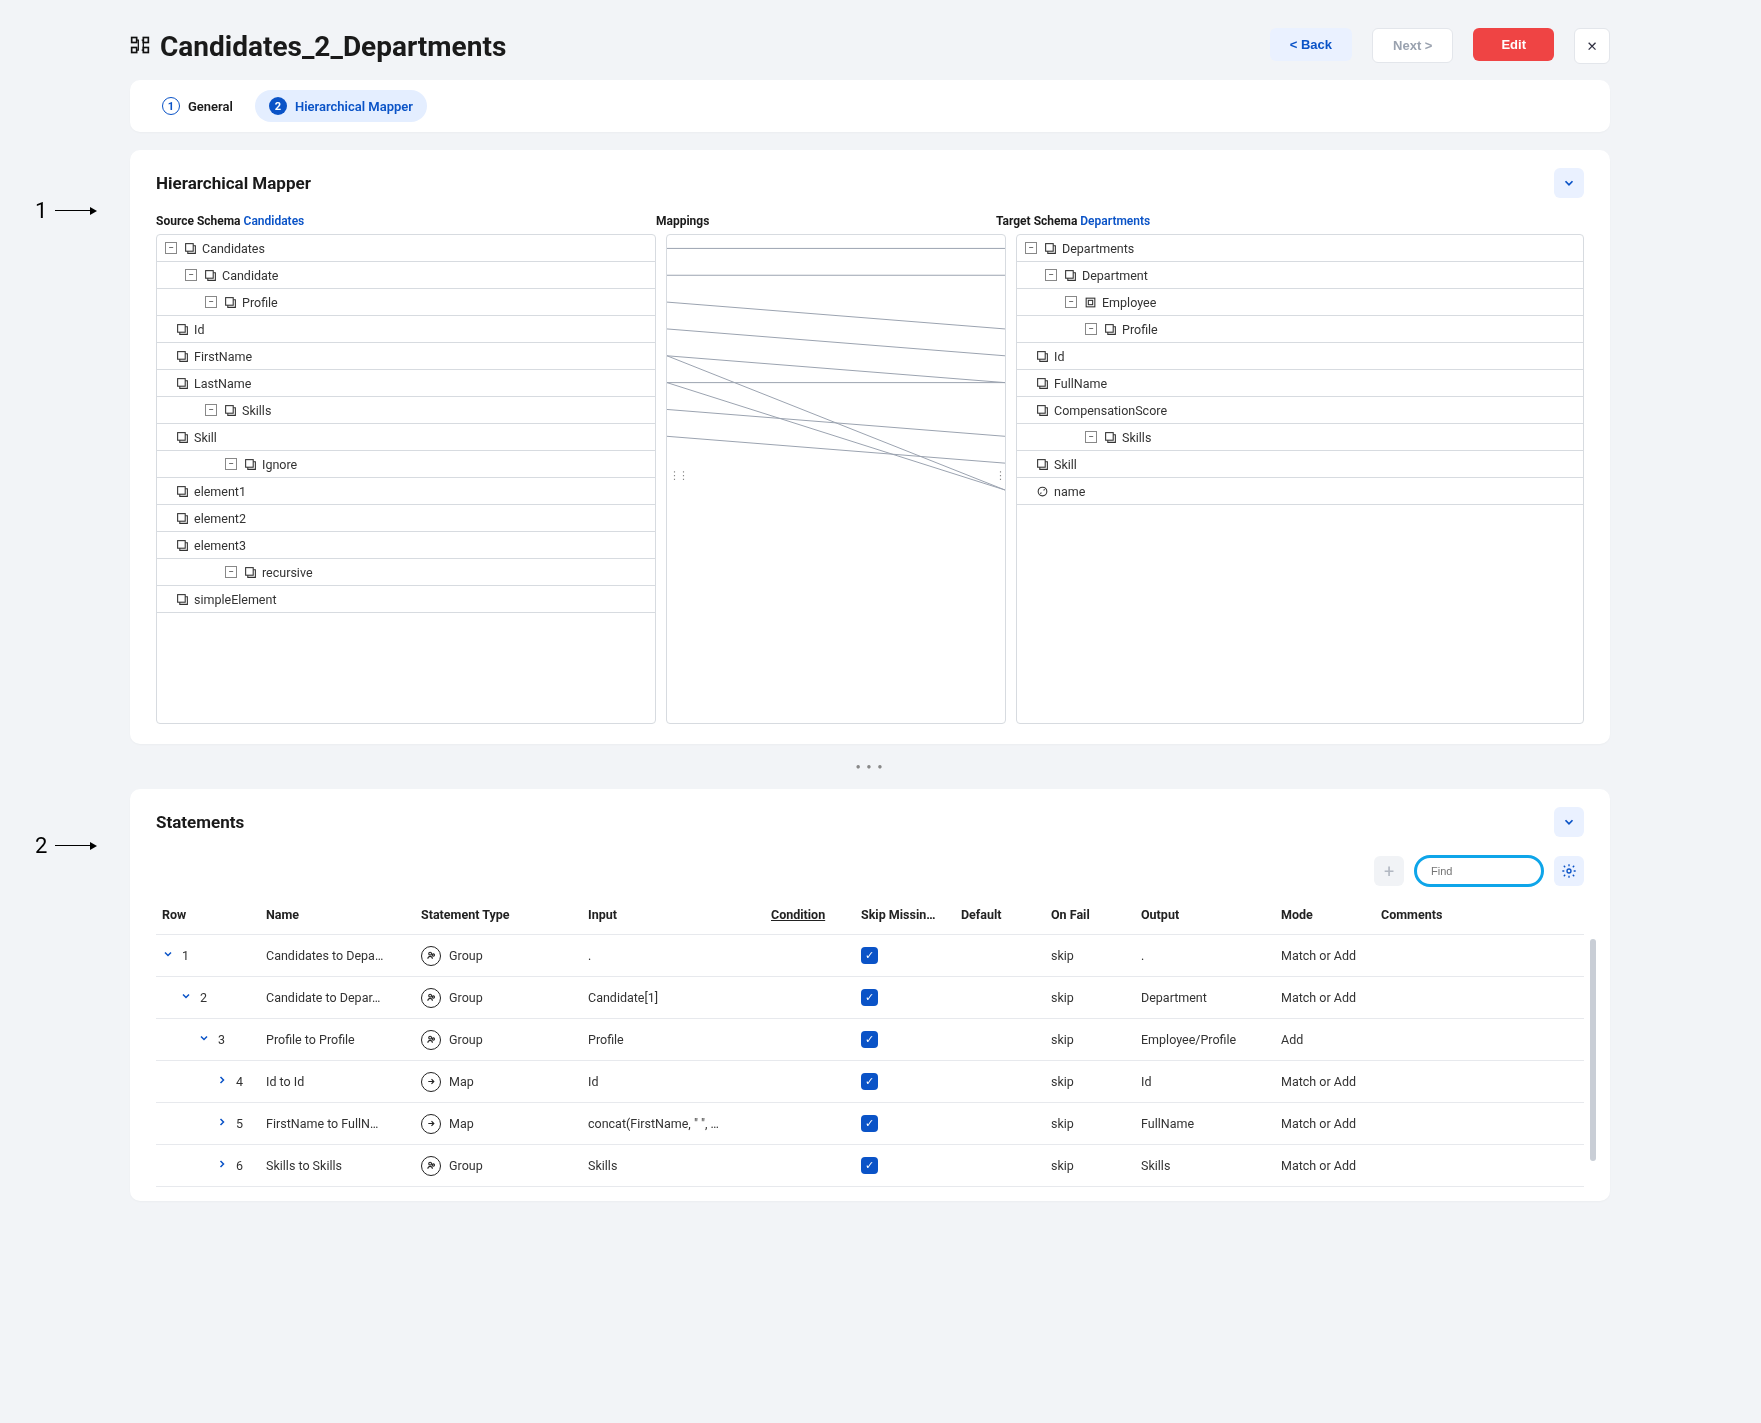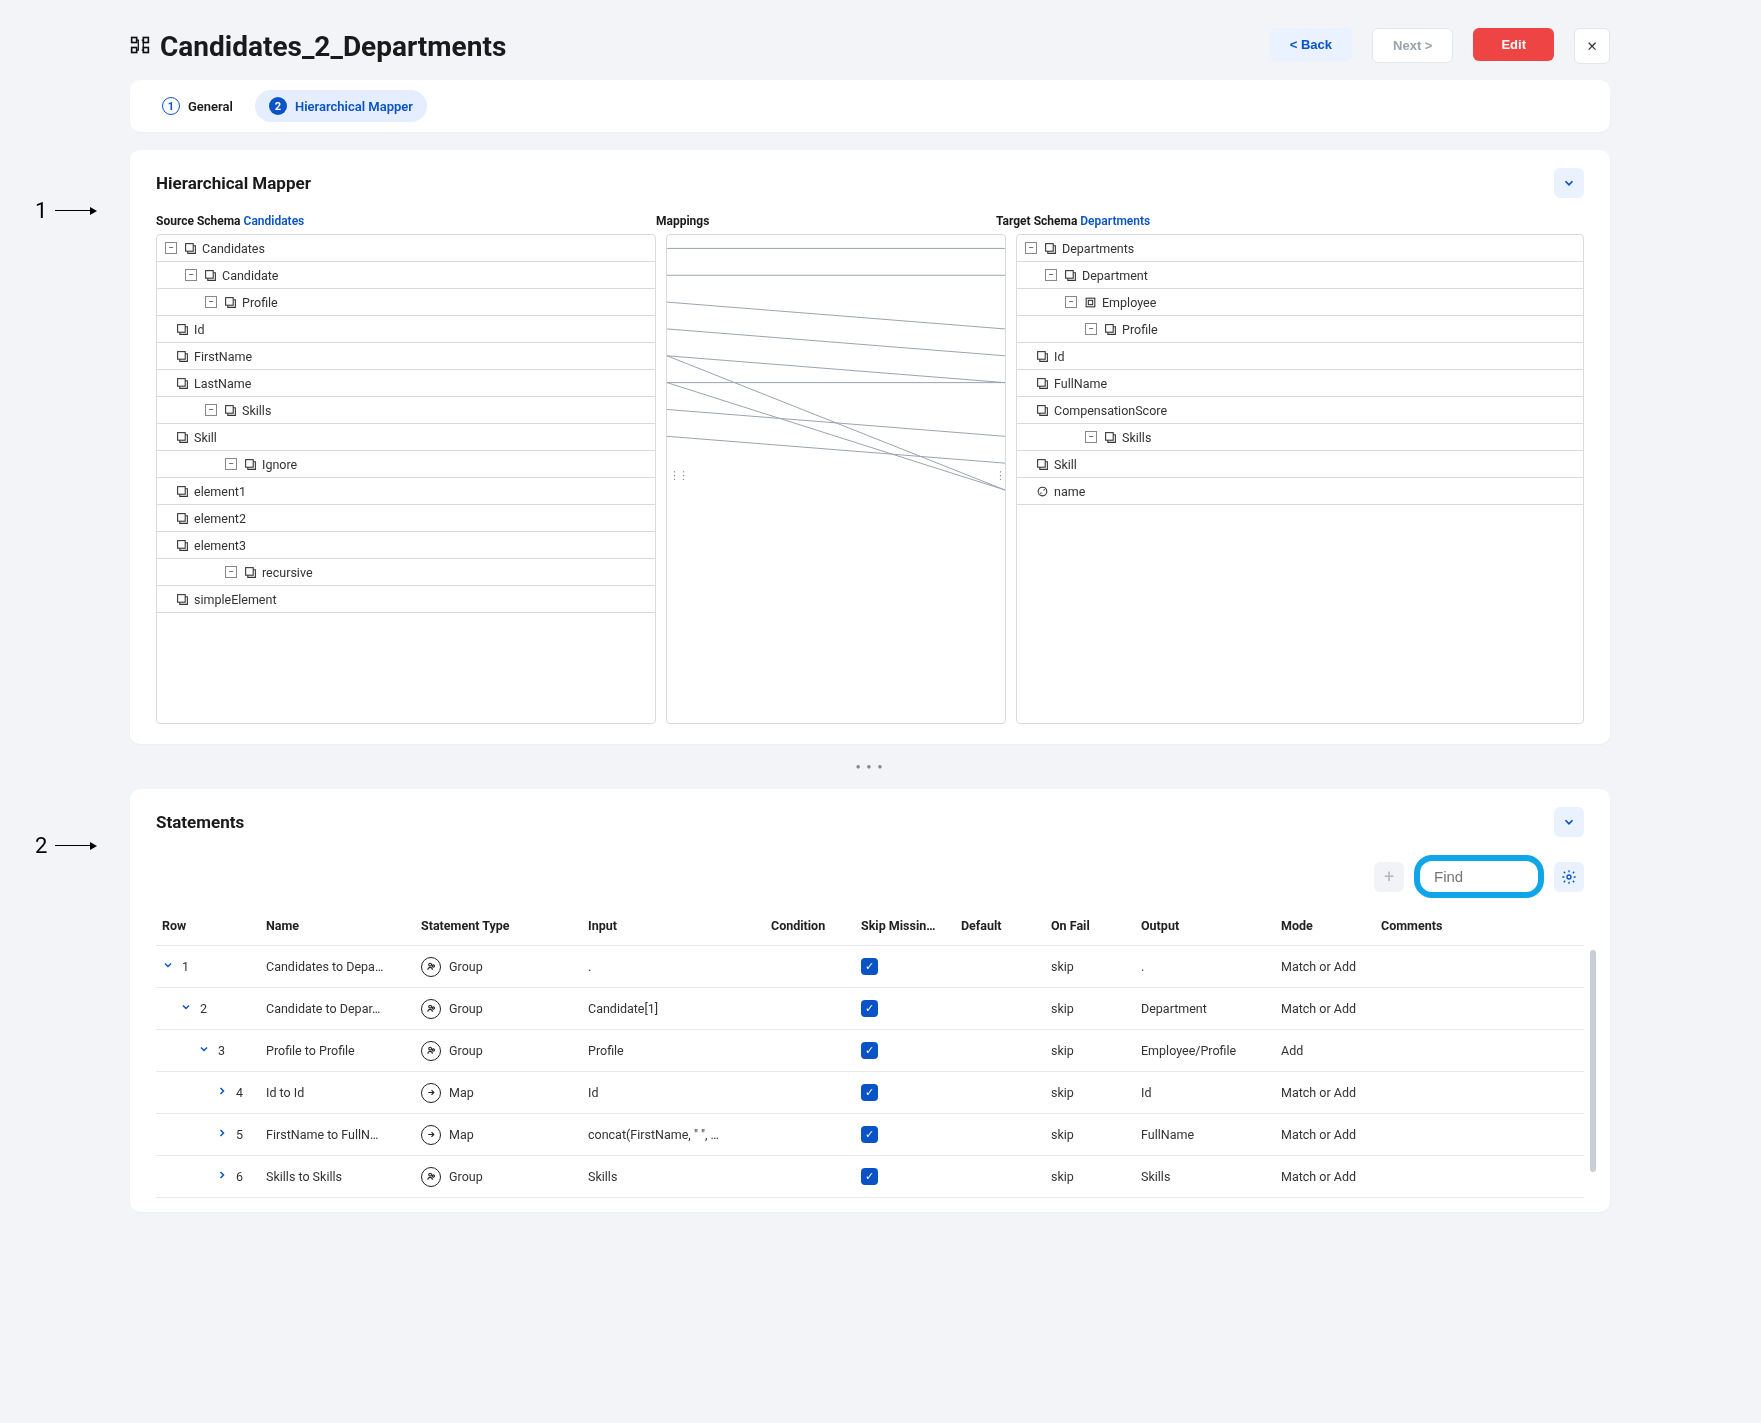--- a/index.html
+++ b/index.html
@@ -202,22 +202,22 @@
     gap: 10px;
     padding: 10px 26px 8px;
   }
   .plus-btn {
     width: 30px; height: 30px; border-radius: 6px;
     background: #f1f3f6; color: #b2b8c2;
     display: flex; align-items: center; justify-content: center;
     font-size: 18px;
   }
   .find-input {
-    border: 6px solid #0ea5e9; border-radius: 18px;
-    padding: 7px 14px; width: 130px; font-size: 15px;
+    border: 3px solid #0ea5e9; border-radius: 18px;
+    padding: 7px 14px; width: 130px; font-size: 11px;
   }
   .gear-btn {
     width: 30px; height: 30px; border-radius: 6px;
     background: #eaf1ff; color: #0a53c7;
     display: flex; align-items: center; justify-content: center;
   }
   .statements-table {
     padding: 0 26px 14px;
     position: relative;
   }
@@ -235,21 +235,21 @@
     align-items: center;
     border-bottom: 1px solid #e7e9ed;
     font-size: 12.5px;
   }
   .thead { font-weight: 700; height: 40px; color: #222; }
   .trow { height: 42px; color: #333; }
   .col-row { width: 110px; padding-left: 6px; display: flex; align-items: center; gap: 6px;}
   .col-name { width: 155px; white-space: nowrap; overflow: hidden; text-overflow: ellipsis; }
   .col-type { width: 130px; display: flex; align-items: center; gap: 8px; }
   .col-input { width: 220px; white-space: nowrap; overflow: hidden; text-overflow: ellipsis; padding-left: 37px; }
-  .col-cond { width: 90px; }
+  .col-cond { width: 90px; text-decoration: underline; }
   .col-skip { width: 100px; }
   .col-default { width: 90px; }
   .col-onfail { width: 90px; }
   .col-output { width: 140px; white-space: nowrap; overflow: hidden; text-overflow: ellipsis;}
   .col-mode { width: 100px; }
   .col-comments { width: 80px; }
   .chev {
     color: #0a53c7;
     font-weight: 700;
     display: inline-block;

